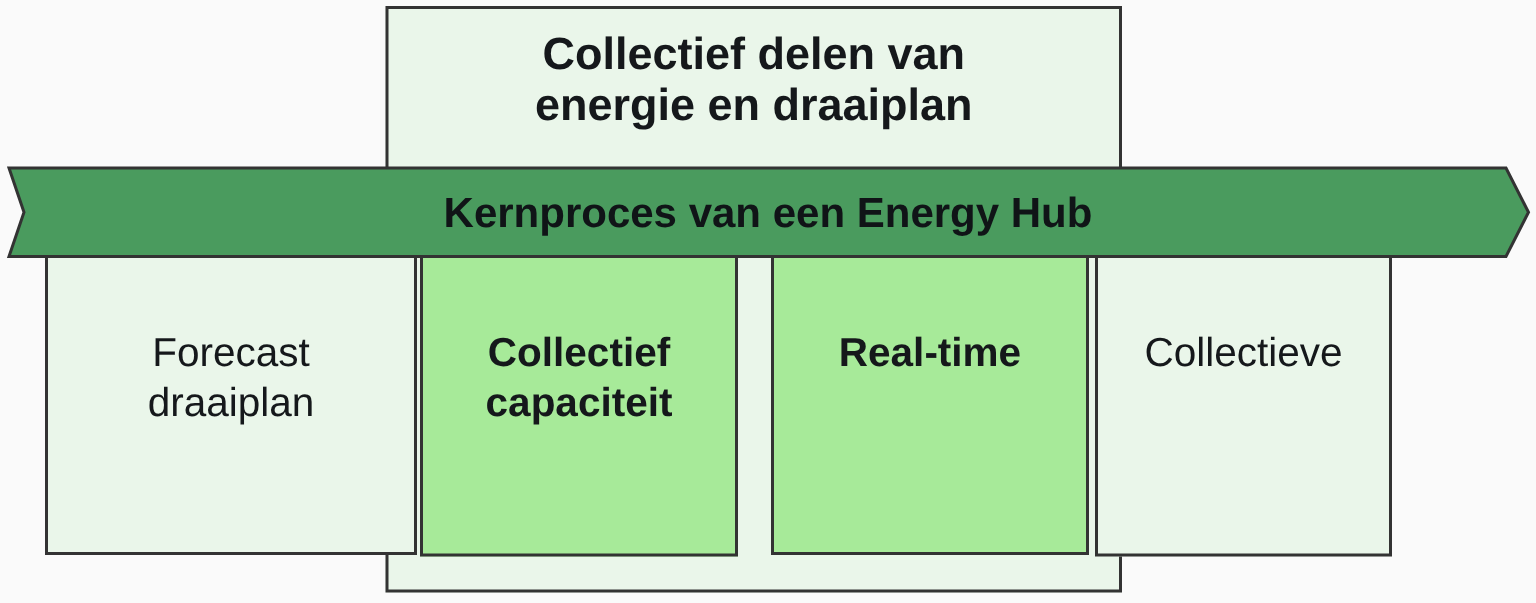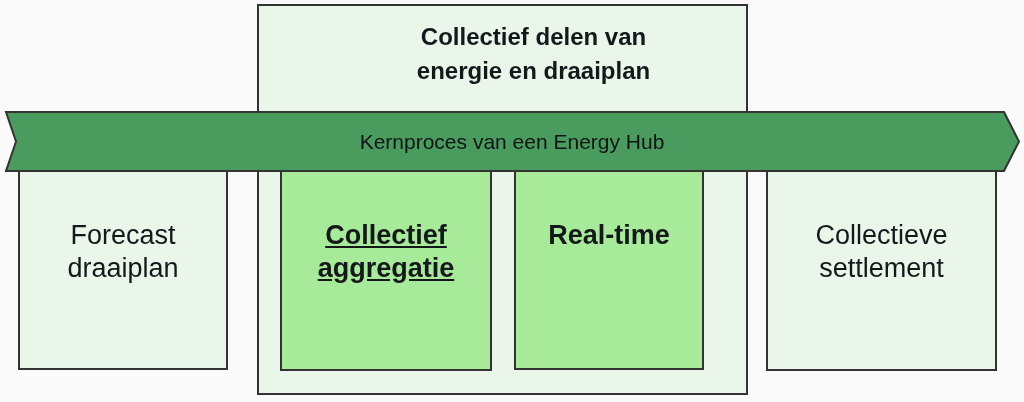--- a/index.html
+++ b/index.html
@@ -26,57 +26,56 @@
     background:var(--light);
     border:2px solid var(--outline);
     z-index:1;
   }
   .outer-title{
     position:absolute;
     left:257px;top:20px;
     width:491px;
     text-align:center;
     font-weight:bold;
-    font-size:24px;line-height:34px;
+    font-size:30px;line-height:34px;
     color:var(--text);
     z-index:2;
-    margin-left:31px;
   }
   
   .pbox{
     position:absolute;
     top:155px;
     border:2px solid var(--outline);
     background:var(--light);
     z-index:3;
     text-align:center;
     color:var(--text);
     font-size:27px;line-height:33px;
     box-sizing:border-box;
   }
   .pbox .pbox-label{padding-top:62px;}
   .pbox.bright{background:var(--bright);font-weight:bold;}
-  .pbox-forecast{left:18px;width:210px;height:215px;}
-  .pbox-draaiplan{left:280px;width:212px;height:216px;text-decoration:underline;}
-  .pbox-realtime{left:514px;width:190px;height:215px;}
-  .pbox-settlement{left:766px;width:231px;height:216px;}
+  .pbox-forecast{left:30px;width:248px;height:215px;}
+  .pbox-draaiplan{left:280px;width:212px;height:216px;}
+  .pbox-realtime{left:514px;width:212px;height:215px;}
+  .pbox-settlement{left:730px;width:198px;height:216px;}
   
   .banner-svg{
     position:absolute;left:0;top:0;
     width:1024px;height:402px;
     z-index:4;
     pointer-events:none;
   }
   .banner-label{
     position:absolute;
     left:0;top:127px;
     width:1024px;
     text-align:center;
-    font-weight:normal;
-    font-size:21px;line-height:30px;
+    font-weight:bold;
+    font-size:28px;line-height:30px;
     color:#101417;
     z-index:5;
   }
 </style>
 </head>
 <body>
 
 <div class="canvas">
 
   <div class="outer-box"></div>
@@ -89,34 +88,33 @@
   <div class="pbox pbox-forecast">
     <div class="pbox-label">
       <div>Forecast</div>
       <div>draaiplan</div>
     </div>
   </div>
 
   <div class="pbox bright pbox-draaiplan">
     <div class="pbox-label">
       <div>Collectief</div>
-      <div>aggregatie</div>
+      <div>capaciteit</div>
     </div>
   </div>
 
   <div class="pbox bright pbox-realtime">
     <div class="pbox-label">
       <div>Real-time</div>
     </div>
   </div>
 
   <div class="pbox pbox-settlement">
     <div class="pbox-label">
       <div>Collectieve</div>
-      <div>settlement</div>
     </div>
   </div>
 
   <svg class="banner-svg" viewBox="0 0 1024 402">
     <polygon points="6,112 1004,112 1019,141.5 1004,171 6,171 16,141.5" style="fill:var(--banner);stroke:var(--outline);stroke-width:2;stroke-linejoin:miter"></polygon>
   </svg>
 
   <div class="banner-label">Kernproces van een Energy Hub</div>
 
 </div>

